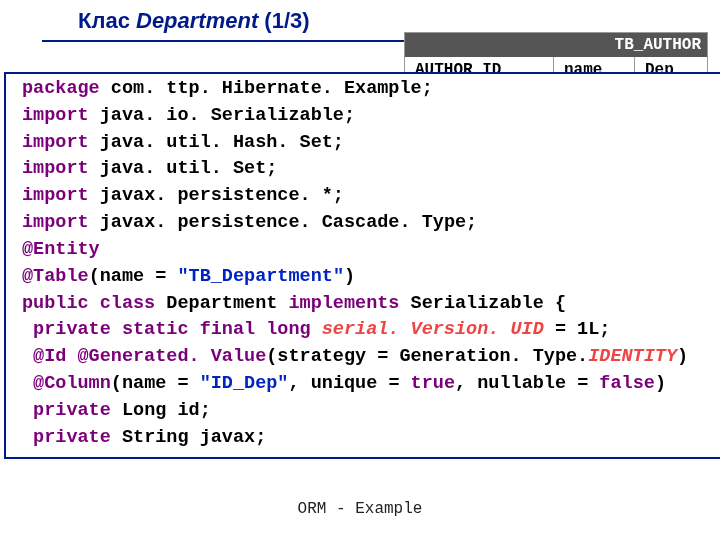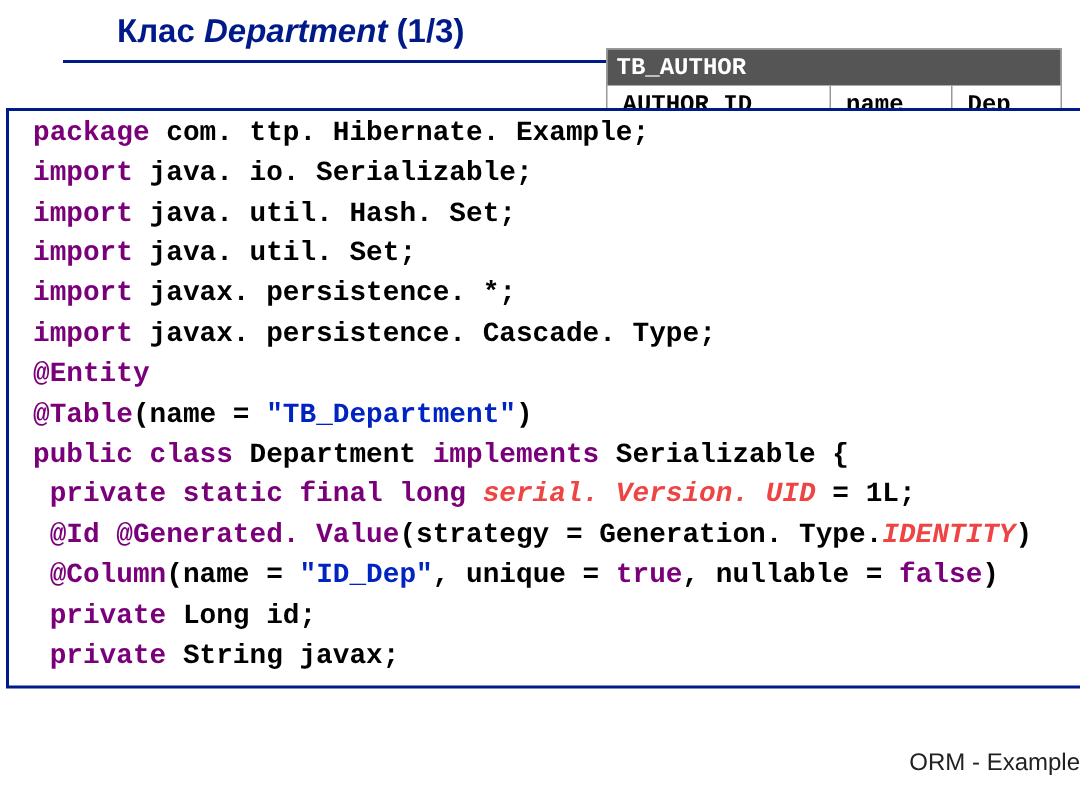--- a/index.html
+++ b/index.html
@@ -52,21 +52,21 @@
   .table-diagram {
     position: absolute;
     border: 1px solid #999;
     background: #fff;
     font-family: "Courier New", monospace;
     font-size: 16px;
   }
   .table-diagram .hdr {
     background: #555;
     color: #fff;
-    text-align: left;
+    text-align: right;
     padding: 3px 6px;
     font-weight: bold;
   }
   .table-diagram .cols {
     display: flex;
   }
   .table-diagram .cols > div {
     border-right: 1px solid #999;
     padding: 4px 10px;
     font-weight: bold;
@@ -77,22 +77,22 @@
   .t1 .cols > div:nth-child(2){ width:60px; }
   .t1 .cols > div:nth-child(3){ width:42px; }
   .t1 .blank { height: 30px; border-top:1px solid #eee; }
   .t2 { left: 456px; top: 160px; width: 234px; }
   .t2 .cols > div:nth-child(1){ width:92px; }
   .t2 .cols > div:nth-child(2){ width:82px; }
   .footer {
     position: absolute;
     left: 0; right: 0;
     bottom: 22px;
-    text-align: right;
-    font-family: Liberation Sans, sans-serif;
+    text-align: center;
+    font-family: Liberation Mono, monospace;
     font-size: 16px;
     color: #222;
   }
   svg.connector {
     position: absolute;
     left: 400px;
     top: 60px;
     width: 320px;
     height: 140px;
     pointer-events: none;

